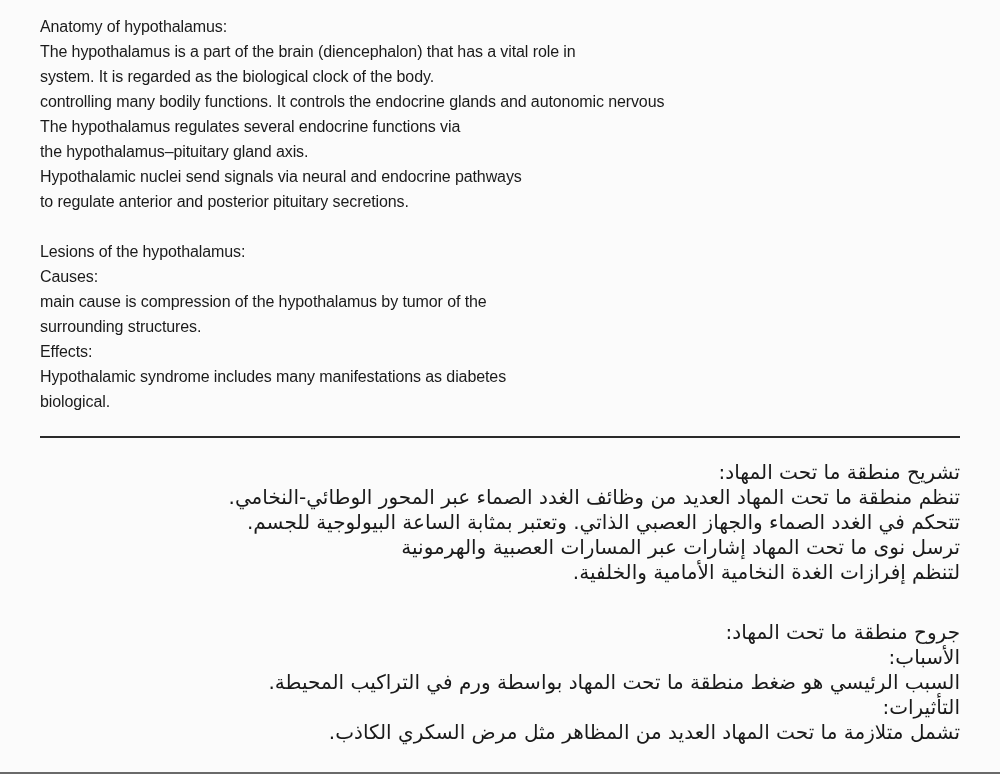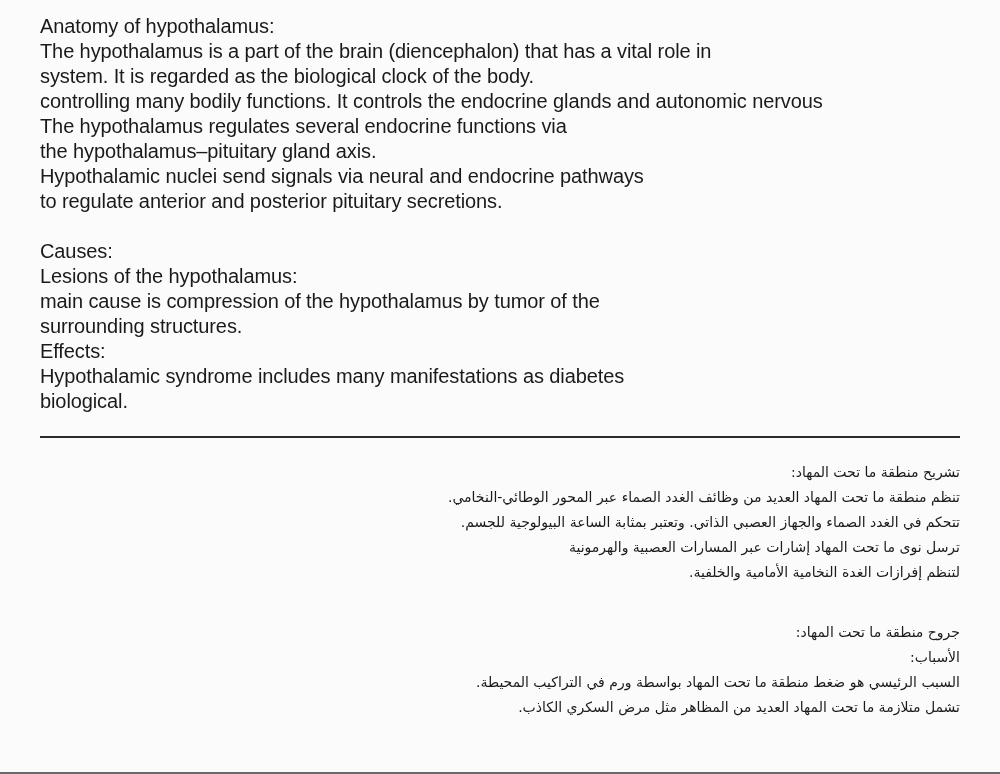--- a/index.html
+++ b/index.html
@@ -4,33 +4,33 @@
 <style>
   html, body { margin: 0; padding: 0; }
   body {
     width: 1000px; height: 774px; overflow: hidden;
     background: #fbfbfb; color: #1a1a1a;
     font-family: "Liberation Sans", "DejaVu Sans", sans-serif;
     position: relative;
   }
   .en {
     position: absolute; left: 40px; top: 14px; width: 900px;
-    font-size: 20px; line-height: 25px; letter-spacing: -0.1px;
+    font-size: 16px; line-height: 25px; letter-spacing: -0.1px;
   }
   .en .line { white-space: nowrap; display: block; height: 25px; }
   .en .gap { height: 25px; }
   .sep {
     position: absolute; left: 40px; top: 436px; width: 920px; height: 2px;
     background: #2a2a2a;
   }
   .ar {
     position: absolute; right: 40px; top: 460px; width: 920px;
     direction: rtl; text-align: right;
     font-family: "DejaVu Sans", sans-serif;
-    font-size: 14px; line-height: 25px;
+    font-size: 20px; line-height: 25px;
   }
   .ar .line { white-space: nowrap; display: block; height: 25px; }
   .ar .gap { height: 35px; }
   .bottom-bar {
     position: absolute; left: 0; bottom: 0; width: 1000px; height: 2px;
     background: #6a6a6a;
   }
 </style>
 </head>
 <body>
@@ -38,37 +38,38 @@
 <div class="en">
   <span class="line">Anatomy of hypothalamus:</span>
   <span class="line">The hypothalamus is a part of the brain (diencephalon) that has a vital role in</span>
   <span class="line">system. It is regarded as the biological clock of the body.</span>
   <span class="line">controlling many bodily functions. It controls the endocrine glands and autonomic nervous</span>
   <span class="line">The hypothalamus regulates several endocrine functions via</span>
   <span class="line">the hypothalamus–pituitary gland axis.</span>
   <span class="line">Hypothalamic nuclei send signals via neural and endocrine pathways</span>
   <span class="line">to regulate anterior and posterior pituitary secretions.</span>
   <div class="gap"></div>
+  <span class="line">Lesions of the hypothalamus:</span>
   <span class="line">Causes:</span>
-  <span class="line">Lesions of the hypothalamus:</span>
   <span class="line">main cause is compression of the hypothalamus by tumor of the</span>
   <span class="line">surrounding structures.</span>
   <span class="line">Effects:</span>
   <span class="line">Hypothalamic syndrome includes many manifestations as diabetes</span>
   <span class="line">biological.</span>
 </div>
 
 <div class="sep"></div>
 
 <div class="ar">
   <span class="line">تشريح منطقة ما تحت المهاد:</span>
   <span class="line">تنظم منطقة ما تحت المهاد العديد من وظائف الغدد الصماء عبر المحور الوطائي-النخامي.</span>
   <span class="line">تتحكم في الغدد الصماء والجهاز العصبي الذاتي. وتعتبر بمثابة الساعة البيولوجية للجسم.</span>
   <span class="line">ترسل نوى ما تحت المهاد إشارات عبر المسارات العصبية والهرمونية</span>
   <span class="line">لتنظم إفرازات الغدة النخامية الأمامية والخلفية.</span>
   <div class="gap"></div>
   <span class="line">جروح منطقة ما تحت المهاد:</span>
   <span class="line">الأسباب:</span>
   <span class="line">السبب الرئيسي هو ضغط منطقة ما تحت المهاد بواسطة ورم في التراكيب المحيطة.</span>
+  <span class="line">التأثيرات:</span>
   <span class="line">تشمل متلازمة ما تحت المهاد العديد من المظاهر مثل مرض السكري الكاذب.</span>
 </div>
 
 <div class="bottom-bar"></div>
 
 </body></html>

